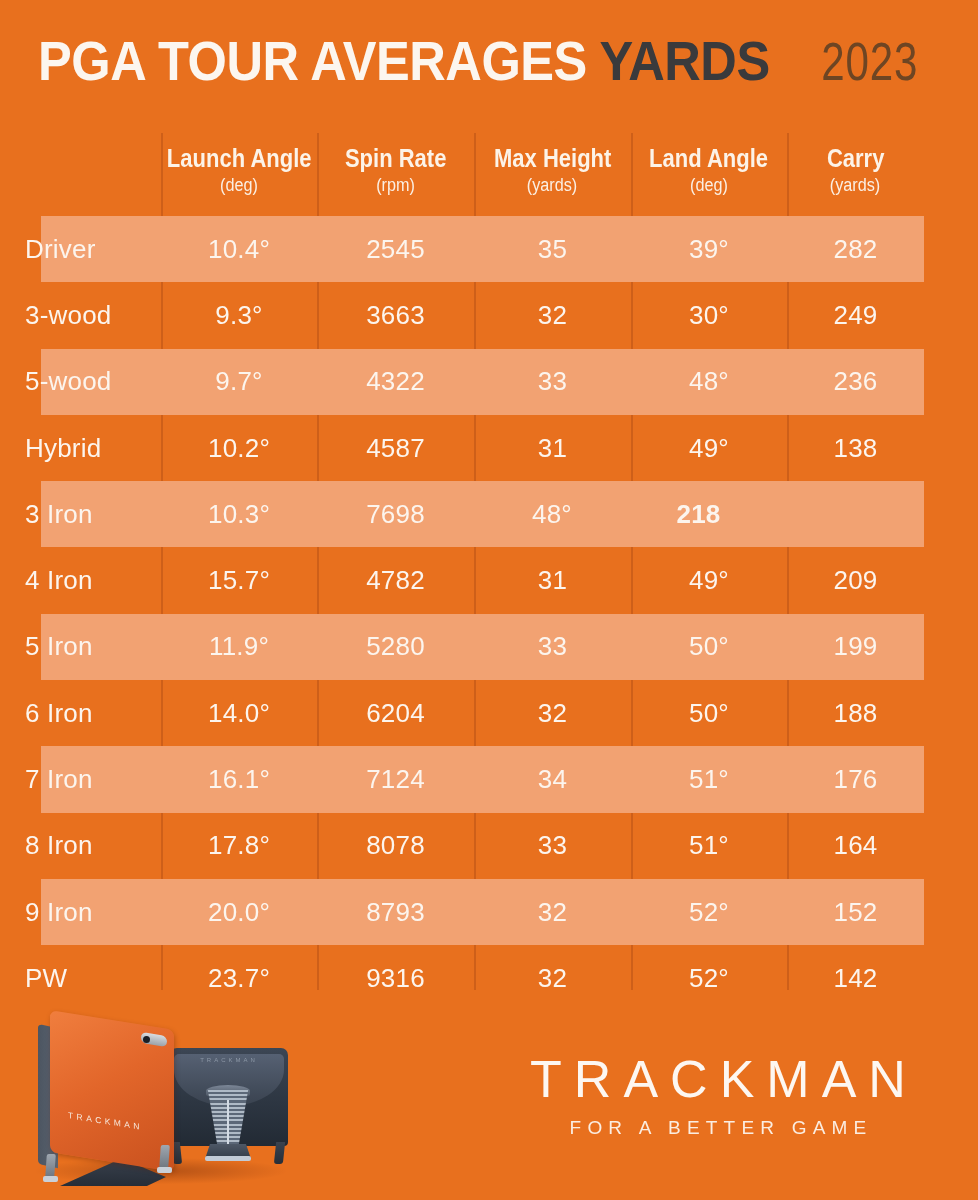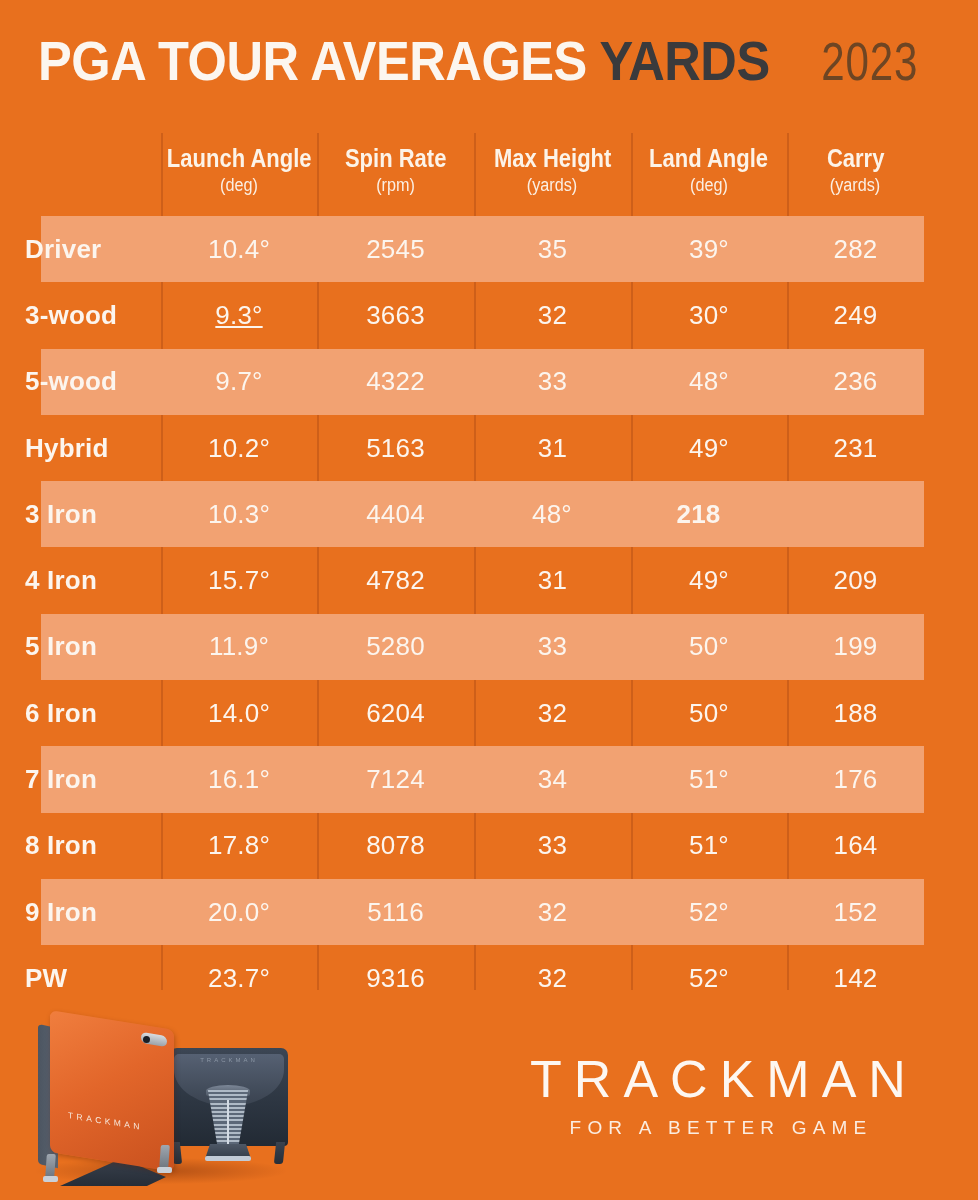--- a/index.html
+++ b/index.html
@@ -140,21 +140,20 @@
     justify-content: center;
     font-size: 26px;
     font-weight: 400;
     color: #FCF5EE;
     letter-spacing: 0.2px;
     white-space: nowrap;
   }
   .cell-label {
     justify-content: flex-start;
     padding-left: 21px;
-    font-weight: bold;
   }
 
   
   .footer {
     position: absolute;
     left: 0;
     top: 998px;
     width: 978px;
     height: 202px;
   }
@@ -403,46 +402,46 @@
       <div class="row row-stripe">
         <div class="cell cell-label" style="width: 157px;">Driver</div>
         <div class="cell" style="width: 156px;">10.4°</div>
         <div class="cell" style="width: 157px;">2545</div>
         <div class="cell" style="width: 157px;">35</div>
         <div class="cell" style="width: 156px;">39°</div>
         <div class="cell" style="width: 137px; text-align: center;">282</div>
       </div>
       <div class="row">
         <div class="cell cell-label" style="width: 157px;">3-wood</div>
-        <div class="cell" style="width: 156px; text-decoration: underline;">9.3°</div>
+        <div class="cell" style="width: 156px;">9.3°</div>
         <div class="cell" style="width: 157px;">3663</div>
         <div class="cell" style="width: 157px;">32</div>
         <div class="cell" style="width: 156px;">30°</div>
         <div class="cell" style="width: 137px;">249</div>
       </div>
       <div class="row row-stripe">
         <div class="cell cell-label" style="width: 157px;">5-wood</div>
         <div class="cell" style="width: 156px;">9.7°</div>
         <div class="cell" style="width: 157px;">4322</div>
         <div class="cell" style="width: 157px;">33</div>
         <div class="cell" style="width: 156px;">48°</div>
         <div class="cell" style="width: 137px;">236</div>
       </div>
       <div class="row">
         <div class="cell cell-label" style="width: 157px;">Hybrid</div>
         <div class="cell" style="width: 156px;">10.2°</div>
-        <div class="cell" style="width: 157px;">5163</div>
+        <div class="cell" style="width: 157px;">4587</div>
         <div class="cell" style="width: 157px;">31</div>
         <div class="cell" style="width: 156px;">49°</div>
-        <div class="cell" style="width: 137px;">231</div>
+        <div class="cell" style="width: 137px;">138</div>
       </div>
       <div class="row row-stripe">
         <div class="cell cell-label" style="width: 157px;">3 Iron</div>
         <div class="cell" style="width: 156px;">10.3°</div>
-        <div class="cell" style="width: 157px;">4404</div>
+        <div class="cell" style="width: 157px;">7698</div>
         <div class="cell" style="width: 156px;">48°</div>
         <div class="cell" style="width: 137px; font-weight: bold;">218</div>
       </div>
       <div class="row">
         <div class="cell cell-label" style="width: 157px;">4 Iron</div>
         <div class="cell" style="width: 156px;">15.7°</div>
         <div class="cell" style="width: 157px;">4782</div>
         <div class="cell" style="width: 157px;">31</div>
         <div class="cell" style="width: 156px;">49°</div>
         <div class="cell" style="width: 137px;">209</div>
@@ -475,21 +474,21 @@
         <div class="cell cell-label" style="width: 157px;">8 Iron</div>
         <div class="cell" style="width: 156px;">17.8°</div>
         <div class="cell" style="width: 157px;">8078</div>
         <div class="cell" style="width: 157px;">33</div>
         <div class="cell" style="width: 156px;">51°</div>
         <div class="cell" style="width: 137px;">164</div>
       </div>
       <div class="row row-stripe">
         <div class="cell cell-label" style="width: 157px;">9 Iron</div>
         <div class="cell" style="width: 156px;">20.0°</div>
-        <div class="cell" style="width: 157px;">5116</div>
+        <div class="cell" style="width: 157px;">8793</div>
         <div class="cell" style="width: 157px;">32</div>
         <div class="cell" style="width: 156px;">52°</div>
         <div class="cell" style="width: 137px;">152</div>
       </div>
       <div class="row">
         <div class="cell cell-label" style="width: 157px;">PW</div>
         <div class="cell" style="width: 156px;">23.7°</div>
         <div class="cell" style="width: 157px;">9316</div>
         <div class="cell" style="width: 157px;">32</div>
         <div class="cell" style="width: 156px;">52°</div>

